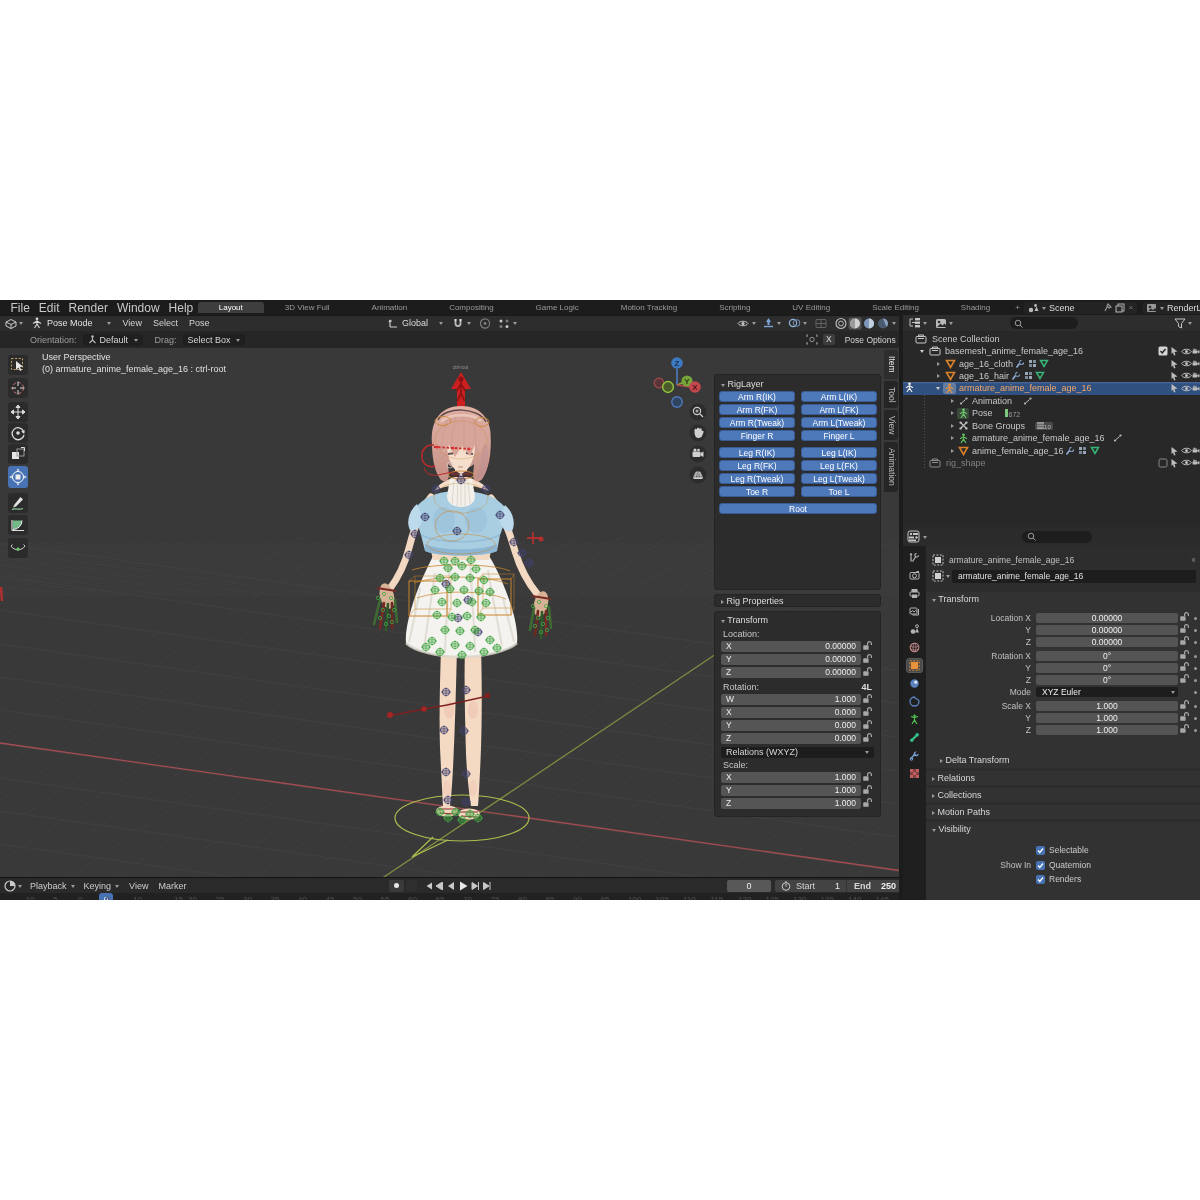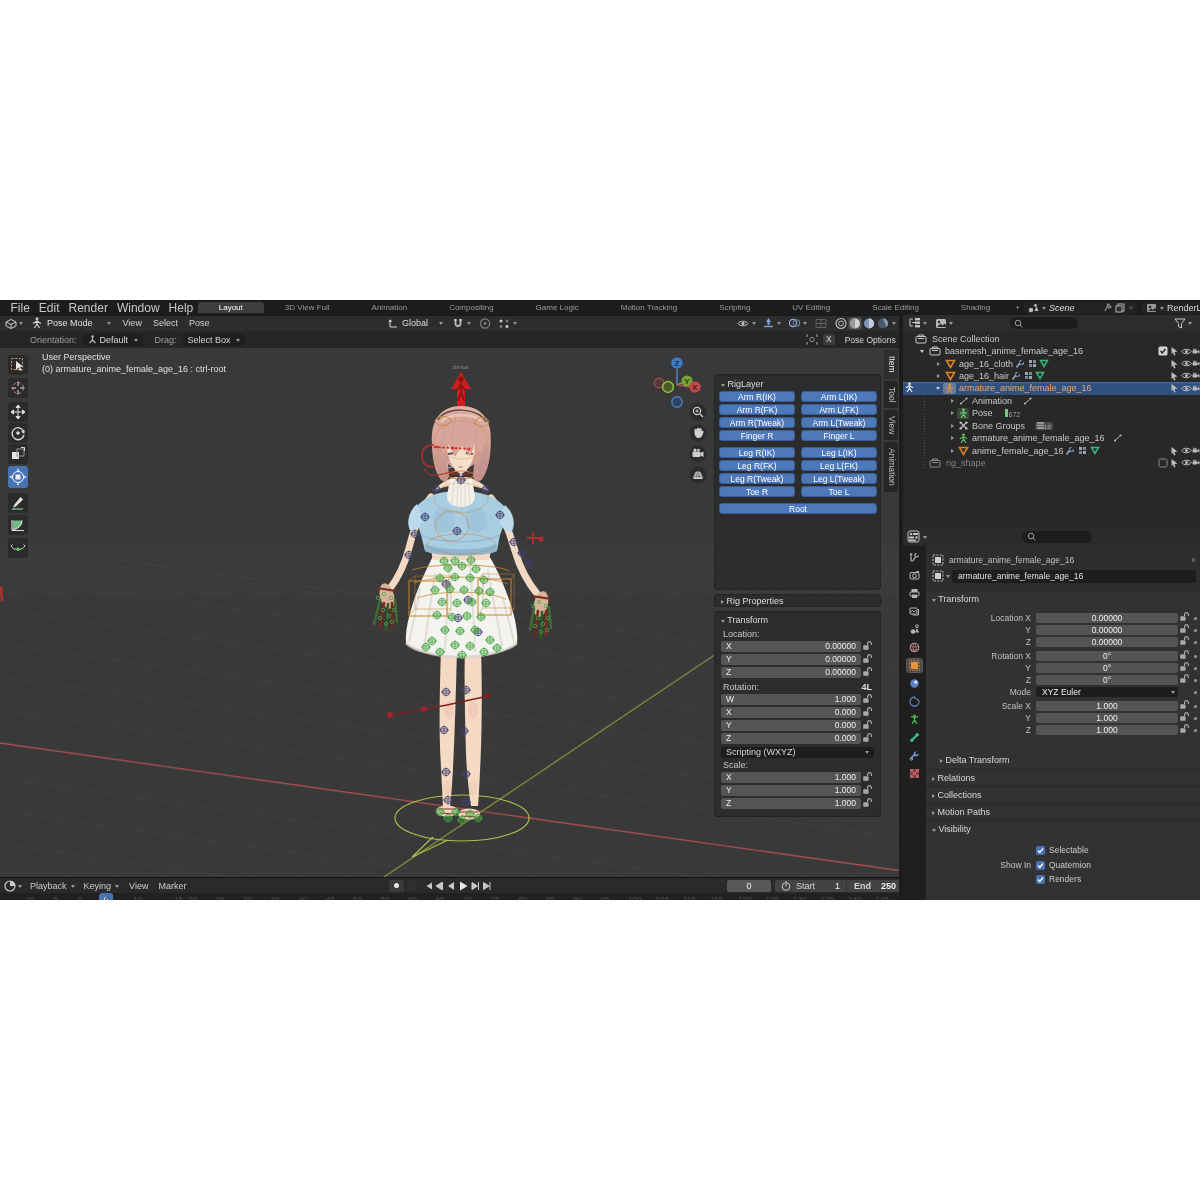--- a/index.html
+++ b/index.html
@@ -76,21 +76,21 @@
       <span class="tab">Animation</span>
       <span class="tab">Compositing</span>
       <span class="tab">Game Logic</span>
       <span class="tab">Motion Tracking</span>
       <span class="tab">Scripting</span>
       <span class="tab">UV Editing</span>
       <span class="tab">Scale Editing</span>
       <span class="tab">Shading</span>
       <span class="tab" style="padding:0 4px">+</span>
     <span style="flex:1"></span>
-    <span style="display:inline-flex;align-items:center;gap:3px;background:#232323;border-radius:3px;padding:1px 4px;margin-right:5px;font-style:italic;">
+    <span style="display:inline-flex;align-items:center;gap:3px;background:#232323;border-radius:3px;padding:1px 4px;margin-right:5px;">
       <svg width="11" height="10" viewBox="0 0 11 10">
           <circle cx="3" cy="7" r="2.2" fill="#bbb"></circle>
           <path d="M6.5 8 L8.5 3.5 L10.5 8 Z" fill="#bbb"></path>
           <circle cx="7.5" cy="2.5" r="1.4" fill="#bbb"></circle>
         </svg>
         <span class="car"><i class="cd"></i></span>
       <span style="color:#ddd;padding-right:26px">Scene</span>
       <svg width="9" height="9" viewBox="0 0 9 9">
           <path d="M5 1 L8 4 L6 5 L4 3 Z M4 4 L2 8" stroke="#909090" stroke-width="1.2" fill="none"></path>
         </svg>
@@ -1058,21 +1058,21 @@
                 <span class="fl">Z</span>
                 <span class="fv">0.000</span>
               </div>
             </div>
             <div class="lock"><svg width="11" height="10" viewBox="0 0 11 10">
                 <rect x="1.2" y="4.2" width="5.4" height="4.6" rx="0.9" fill="#a8a8a8"></rect>
                 <path d="M5.6 4 V2.6 a1.9 1.9 0 0 1 3.8 0 V4" fill="none" stroke="#a8a8a8" stroke-width="1.2"></path>
               </svg></div>
           </div>
         <div style="background:#1d1d1d;border-radius:2px;height:11px;line-height:11px;display:flex;padding:0 5px;margin:1px 0 2px 0;color:#d5d5d5;">
-            <span>Scripting (WXYZ)</span>
+            <span>Relations (WXYZ)</span>
             <span style="margin-left:auto" class="car"><i class="cd"></i></span>
           </div>
         <div style="margin:2px 0 2px 2px;">Scale:</div>
         <div style="display:flex">
             <div style="flex:1">
               <div class="field">
                 <span class="fl">X</span>
                 <span class="fv">1.000</span>
               </div>
             </div>

